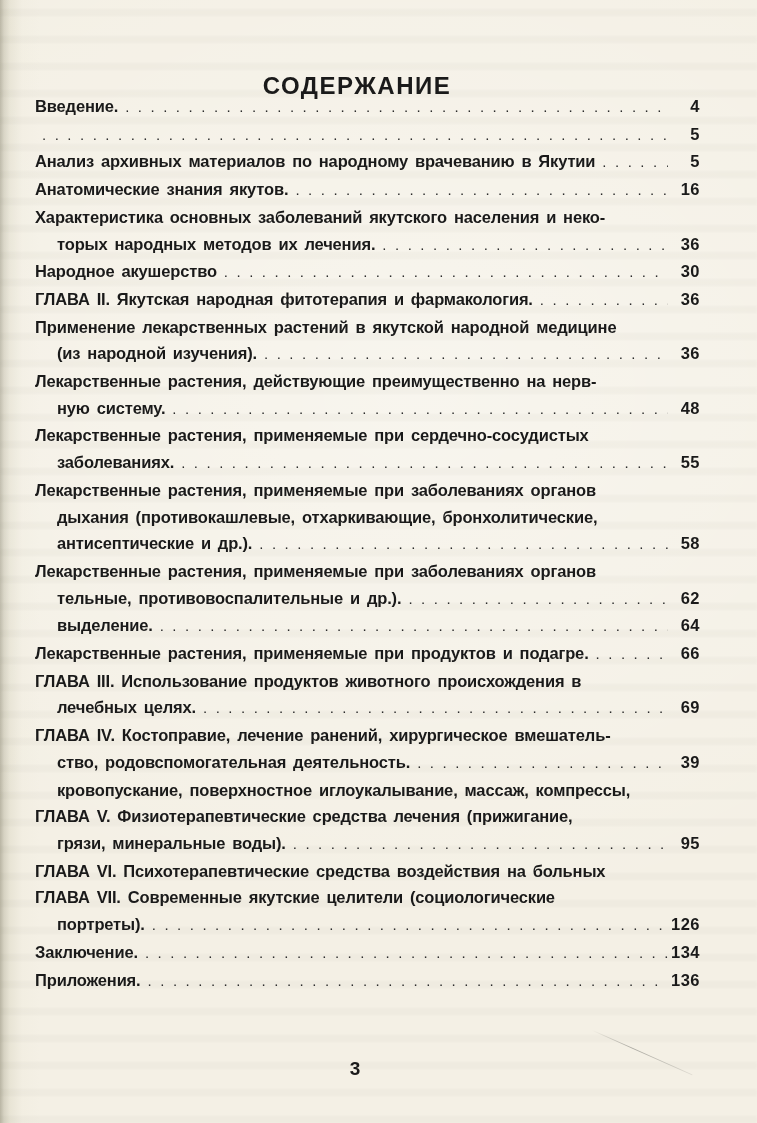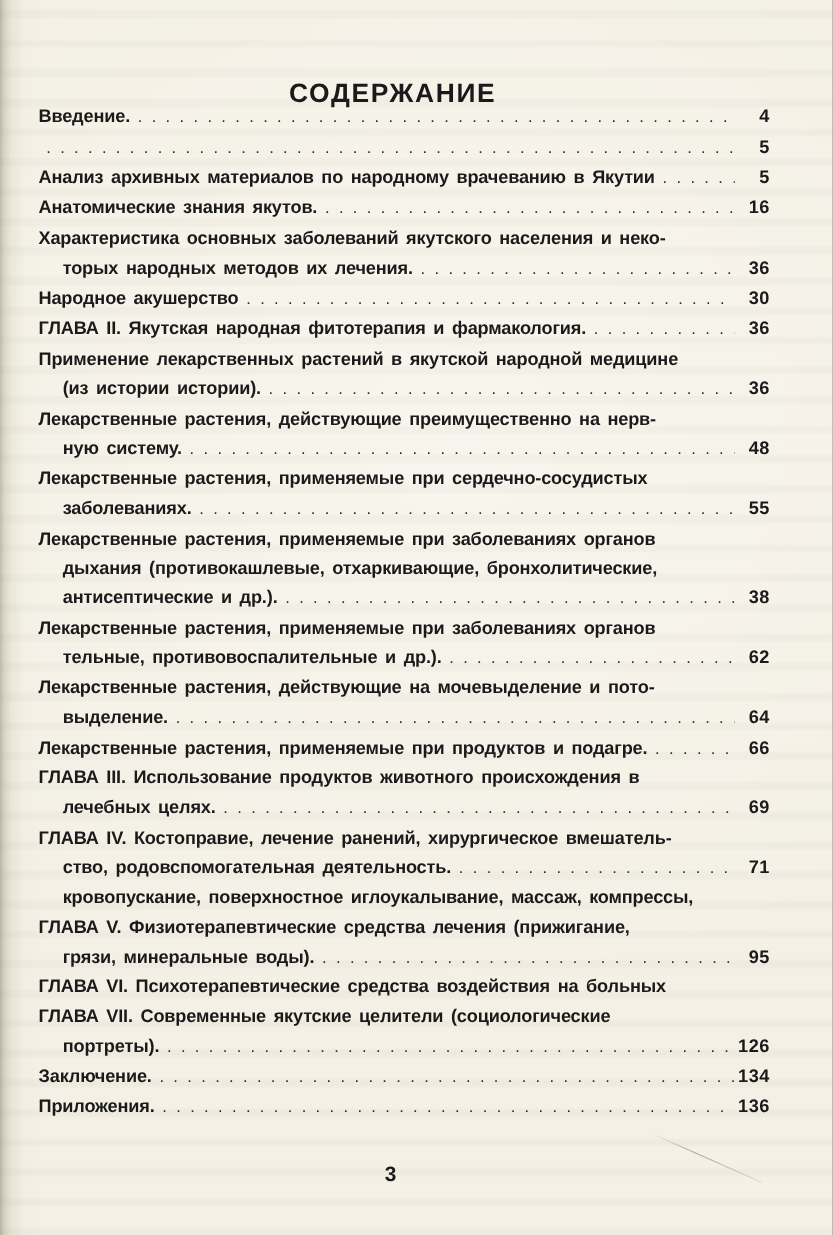--- a/index.html
+++ b/index.html
@@ -131,21 +131,21 @@
       <div class="toc-entry">
         <div class="line last">
           <span class="t">ГЛАВА II. Якутская народная фитотерапия и фармакология.</span>
           <span class="leader">..........................................................................................</span>
           <span class="pg">36</span>
         </div>
       </div>
       <div class="toc-entry">
         <div class="line">Применение лекарственных растений в якутской народной медицине</div>
         <div class="line cont last">
-          <span class="t">(из истории истории).</span>
+          <span class="t">(из народной изучения).</span>
           <span class="leader">..........................................................................................</span>
           <span class="pg">36</span>
         </div>
       </div>
       <div class="toc-entry">
         <div class="line">Лекарственные растения, действующие преимущественно на нерв-</div>
         <div class="line cont last">
           <span class="t">ную систему.</span>
           <span class="leader">..........................................................................................</span>
           <span class="pg">48</span>
@@ -158,33 +158,32 @@
           <span class="leader">..........................................................................................</span>
           <span class="pg">55</span>
         </div>
       </div>
       <div class="toc-entry">
         <div class="line">Лекарственные растения, применяемые при заболеваниях органов</div>
         <div class="line cont">дыхания (противокашлевые, отхаркивающие, бронхолитические,</div>
         <div class="line cont last">
           <span class="t">антисептические и др.).</span>
           <span class="leader">..........................................................................................</span>
-          <span class="pg">38</span>
+          <span class="pg">58</span>
         </div>
       </div>
       <div class="toc-entry">
         <div class="line">Лекарственные растения, применяемые при заболеваниях органов</div>
         <div class="line cont last">
           <span class="t">тельные, противовоспалительные и др.).</span>
           <span class="leader">..........................................................................................</span>
           <span class="pg">62</span>
         </div>
       </div>
       <div class="toc-entry">
-        <div class="line">Лекарственные растения, действующие на мочевыделение и пото-</div>
         <div class="line cont last">
           <span class="t">выделение.</span>
           <span class="leader">..........................................................................................</span>
           <span class="pg">64</span>
         </div>
       </div>
       <div class="toc-entry">
         <div class="line last">
           <span class="t">Лекарственные растения, применяемые при продуктов и подагре.</span>
           <span class="leader">..........................................................................................</span>
@@ -197,21 +196,21 @@
           <span class="t">лечебных целях.</span>
           <span class="leader">..........................................................................................</span>
           <span class="pg">69</span>
         </div>
       </div>
       <div class="toc-entry">
         <div class="line">ГЛАВА IV. Костоправие, лечение ранений, хирургическое вмешатель-</div>
         <div class="line cont last">
           <span class="t">ство, родовспомогательная деятельность.</span>
           <span class="leader">..........................................................................................</span>
-          <span class="pg">71</span>
+          <span class="pg">39</span>
         </div>
       </div>
       <div class="toc-entry">
         <div class="line cont">кровопускание, поверхностное иглоукалывание, массаж, компрессы,</div>
         <div class="line">ГЛАВА V. Физиотерапевтические средства лечения (прижигание,</div>
         <div class="line cont last">
           <span class="t">грязи, минеральные воды).</span>
           <span class="leader">..........................................................................................</span>
           <span class="pg">95</span>
         </div>

